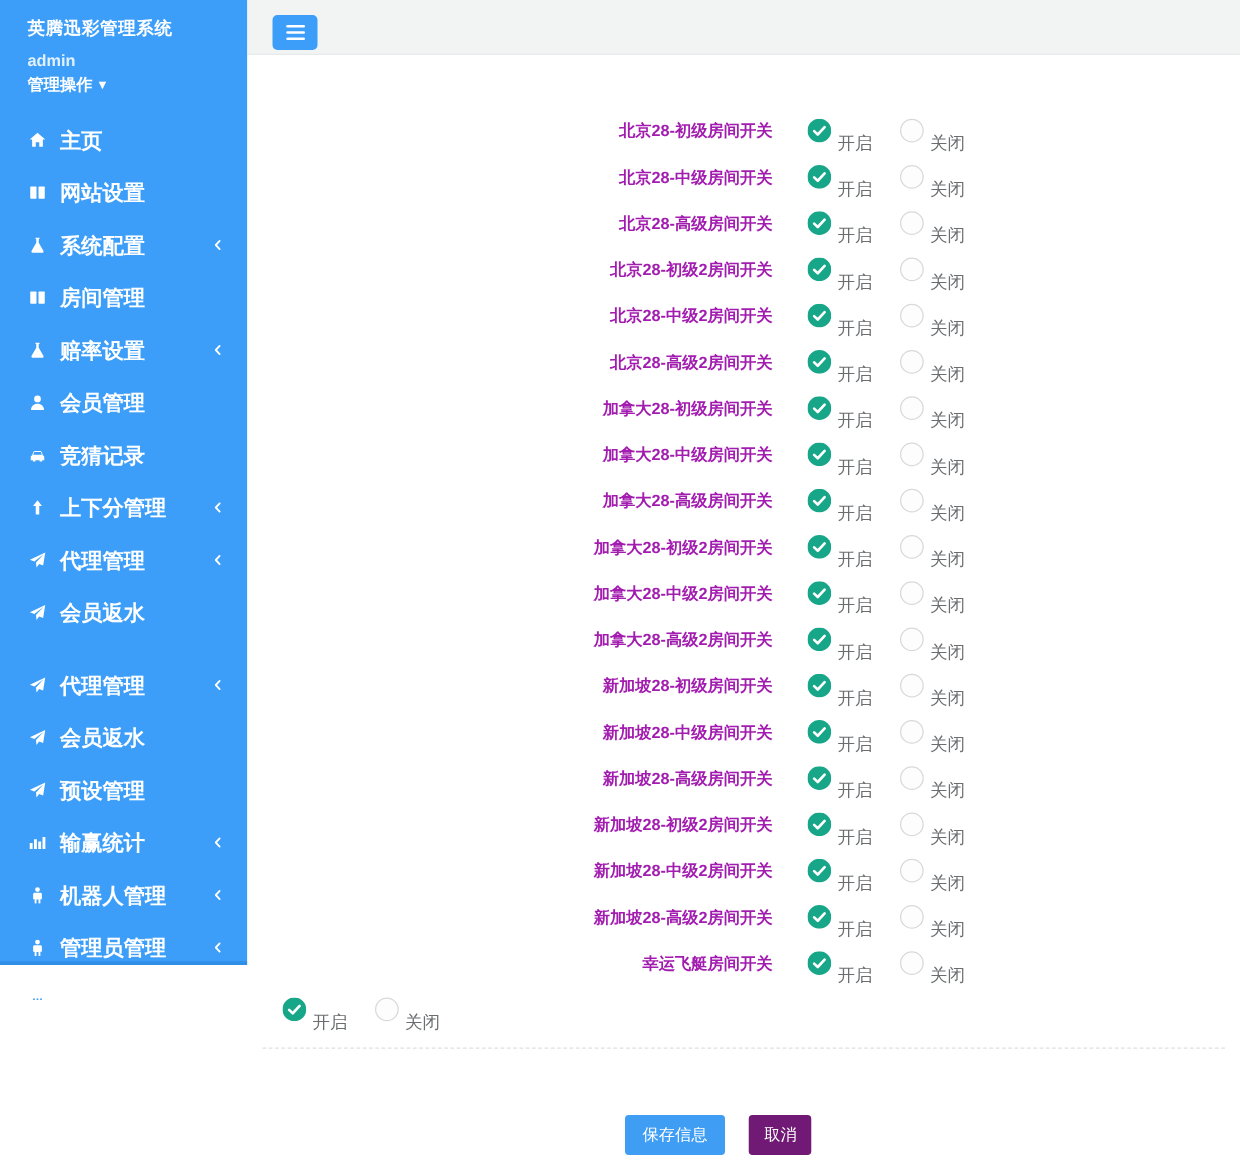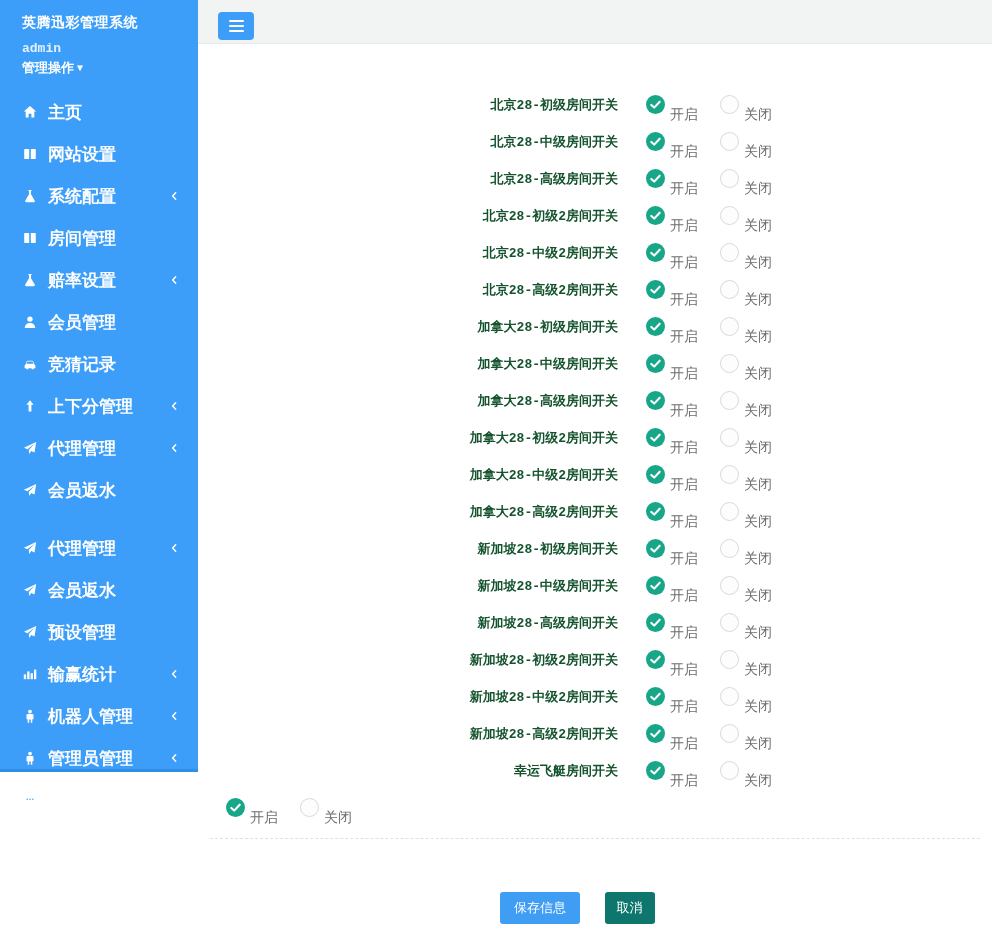--- a/index.html
+++ b/index.html
@@ -1,17 +1,17 @@
 <!DOCTYPE html>
 <html><head>
 <meta charset="utf-8">
 <style>
   * { margin:0; padding:0; box-sizing:border-box; }
   html,body { width:992px; height:938px; font-family:"Liberation Sans","DejaVu Sans",sans-serif; background:#fff; overflow:hidden; }
-  .app { display:flex; width:992px; height:772px;font-family:Liberation Mono, monospace; }
+  .app { display:flex; width:992px; height:772px; }
 
   
   .sidebar { width:198px; background:#3c9ef8; color:#fff; flex-shrink:0; border-bottom:3px solid #2f8ee6; }
   .sidebar-head { padding:14px 0 0 22px; }
   .sidebar-title { font-size:14px; font-weight:700; letter-spacing:.5px; }
   .sidebar-user { font-size:13px; font-weight:700; color:rgba(255,255,255,.85); margin-top:9px; }
   .sidebar-role { font-size:13px; font-weight:700; margin-top:3px; }
   .caret-down { display:inline-block; font-size:10px; margin-left:3px; transform:translateY(-1px); }
   .nav { margin-top:14px; list-style:none; }
   .nav-item { height:42px; display:flex; align-items:center; padding:0 18px 0 22px; cursor:pointer; }
@@ -24,34 +24,34 @@
 
   
   .main { flex:1; display:flex; flex-direction:column; background:#fff; min-width:0; }
   .topbar { height:44px; background:#f2f4f4; border-bottom:1px solid #e7eaec; padding:12px 0 0 20px; flex-shrink:0; }
   .hamburger { width:36px; height:28px; background:#3c9ef8; border:none; border-radius:4px; cursor:pointer; display:flex; flex-direction:column; justify-content:center; align-items:center; gap:3px; }
   .hamburger span { display:block; width:15px; height:2px; background:#fff; border-radius:1px; }
   .titlebar { height:41px; background:#fff; border-bottom:1px solid #e7eaec; line-height:40px; padding-left:13px; font-size:14px; color:#6a6d6f; flex-shrink:0; }
 
   .content { flex:1; background:#fff; padding-top:42px; }
   .form-row { height:37px; display:flex; align-items:center; }
-  .form-label { width:420px; text-align:right; font-size:13px; font-weight:700; color:#14532d; flex-shrink:0; }
+  .form-label { width:420px; text-align:right; font-size:13px; font-weight:700; color:#a21caf; flex-shrink:0; }
   .radio-group { display:flex; align-items:center; margin-left:28px; }
   .radio-opt { display:flex; align-items:center; cursor:pointer; }
   .radio-opt + .radio-opt { margin-left:22px; }
   .radio-circle { width:19px; height:19px; border-radius:50%; flex-shrink:0; }
   .radio-circle svg { display:block; width:19px; height:19px; }
   .radio-off-circle { background:#fdfdfd; border:1px solid #d9d9d9; }
   .radio-text { font-size:14px; color:#6b6e70; margin-left:5px;margin-top:20px; }
 
   .divider { border-top:1px dashed #e0e0e0; margin:12px 12px 0 12px; }
   .btn-row { padding:19px 0 0 302px; }
   .btn { border:none; border-radius:3px; color:#fff; font-size:13px; font-family:inherit; cursor:pointer; }
   .btn-save { background:#3f9ef4; padding:7px 14px;margin-top:34px; }
-  .btn-cancel { background:#0f766e; padding:7px 12px; margin-left:15px; }
+  .btn-cancel { background:#701a75; padding:7px 12px; margin-left:15px; }
 </style>
 </head>
 <body>
 
 <div class="app">
 
   <aside class="sidebar">
     <div class="sidebar-head">
       <div class="sidebar-title">英腾迅彩管理系统</div>
       <div class="sidebar-user">admin</div>

